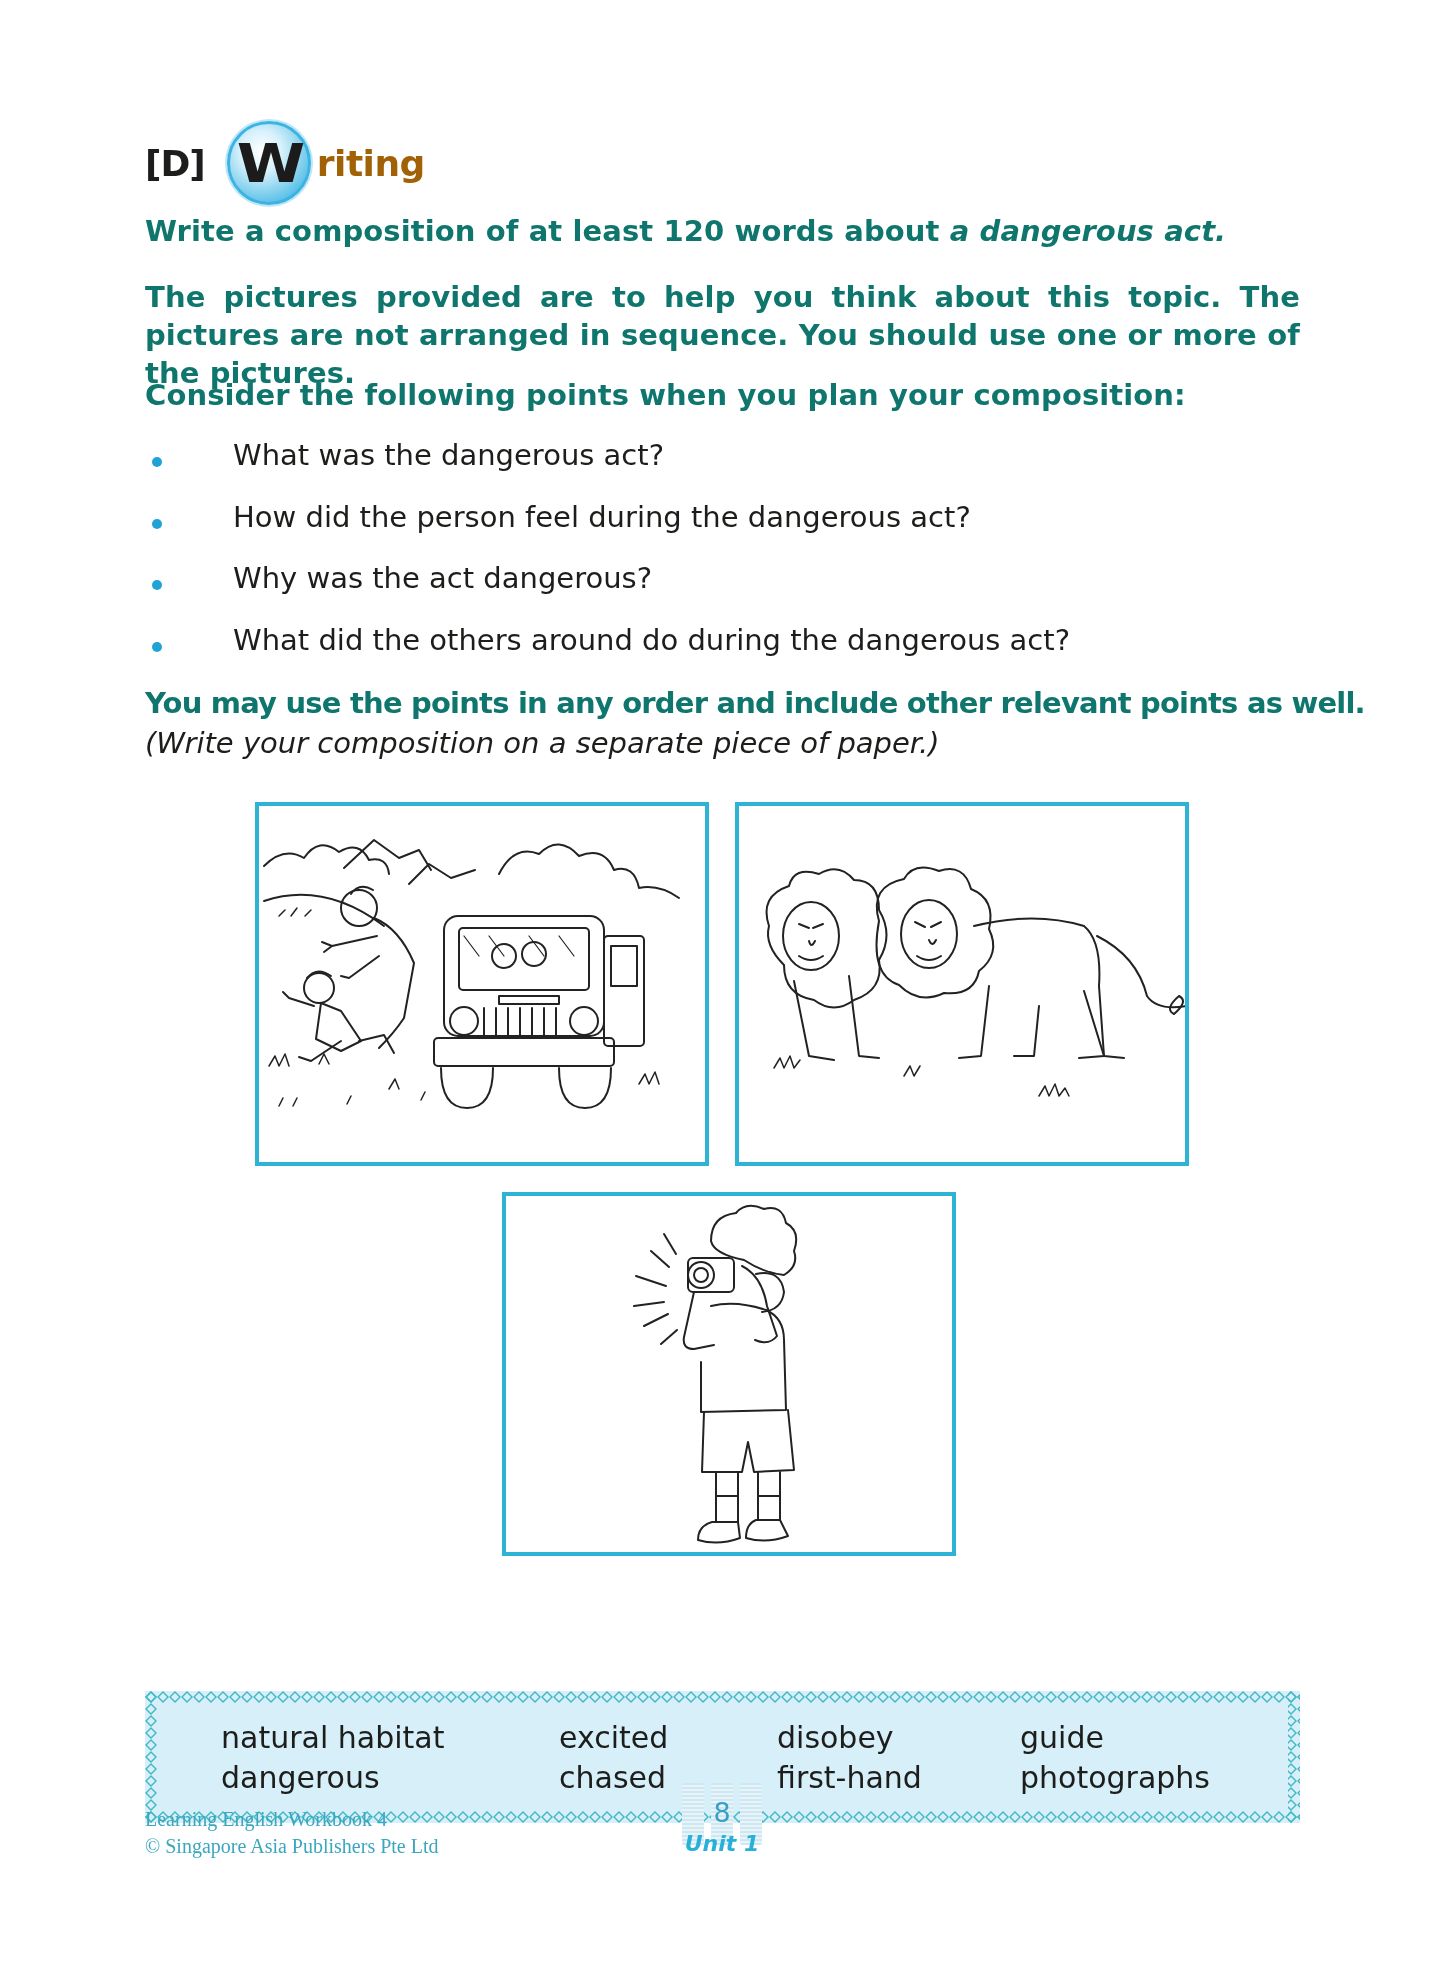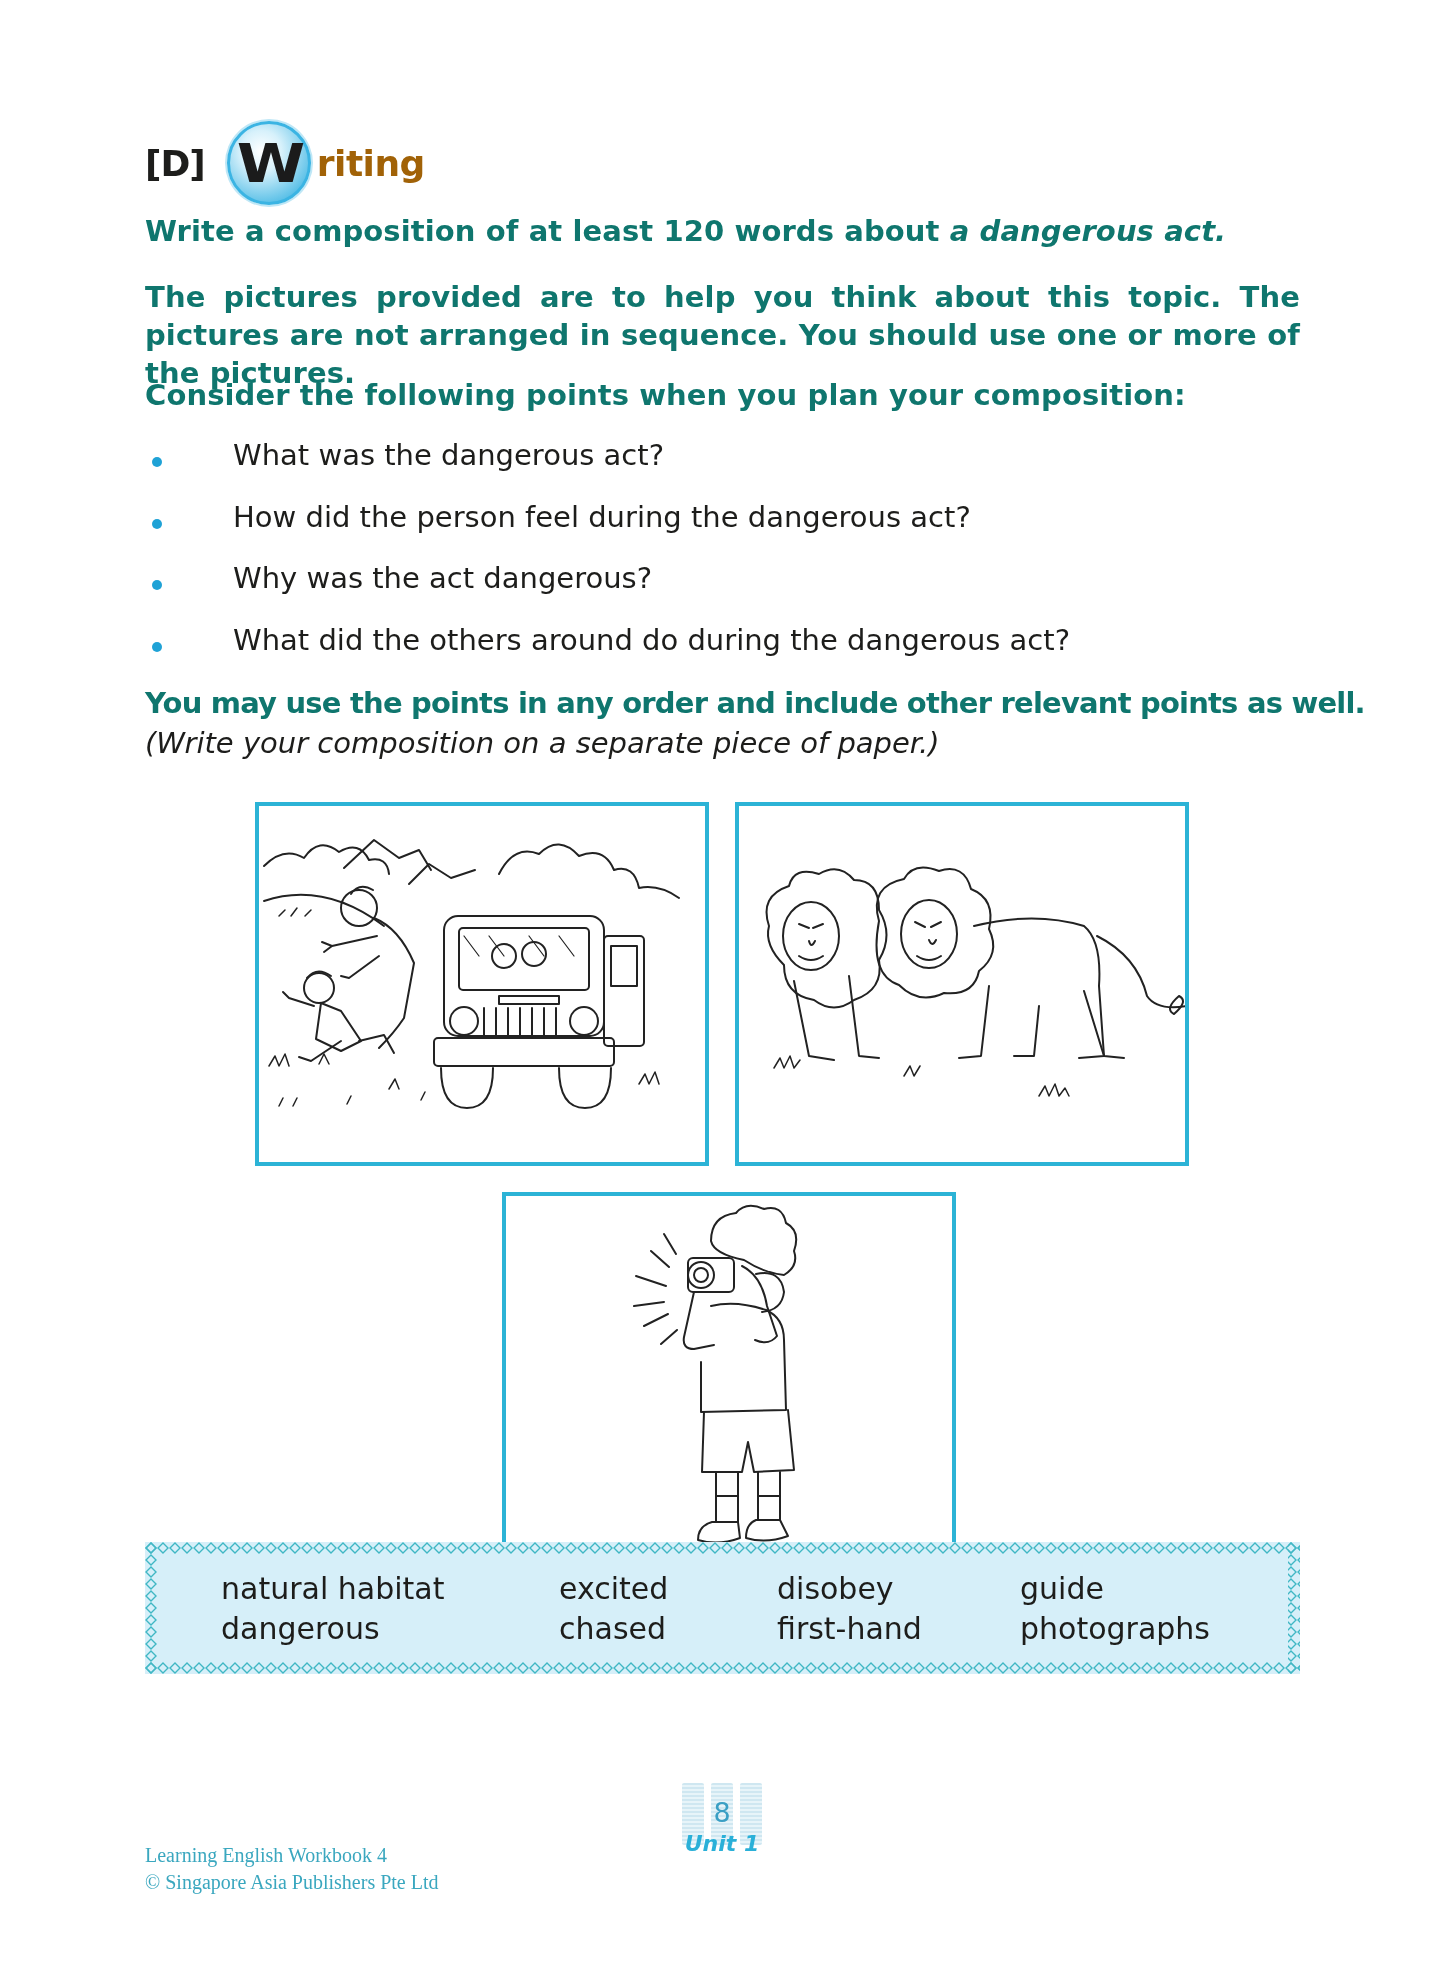--- a/index.html
+++ b/index.html
@@ -32,30 +32,30 @@
   .p5 { left: 145px; top: 726px; font-size: 29px; font-style: italic; color: #1d1d1b; }
 
   
   .frame { border: 4px solid #2cb3d6; background: #ffffff; box-sizing: border-box; }
   .f1 { left: 255px; top: 802px; width: 454px; height: 364px; }
   .f2 { left: 735px; top: 802px; width: 454px; height: 364px; }
   .f3 { left: 502px; top: 1192px; width: 454px; height: 364px; }
   .frame svg { width: 100%; height: 100%; display: block; }
 
   
-  .wordbank { left: 145px; top: 1542px; width: 1155px; height: 132px; box-sizing: border-box;
+  .wordbank { left: 145px; top: 1691px; width: 1155px; height: 132px; box-sizing: border-box;
               background: #d6eff9; }
   .wordbank .border { position: absolute; inset: 0; }
   .wb-grid { position: absolute; left: 76px; top: 28px; display: grid;
              grid-template-columns: 338px 218px 243px 220px; row-gap: 2px; }
   .wb-grid div { font-size: 30px; color: #1d1d1b; line-height: 38px; }
 
   
   .footer-text { left: 145px; top: 1806px; font-family: "Liberation Serif", serif; font-size: 20px;
-                 color: #3aa7bf; line-height: 27px; margin-top: 36px; }
+                 color: #3aa7bf; line-height: 27px; }
   .page-badge { left: 682px; top: 1783px; width: 80px; height: 80px; }
   .page-badge .tiles { position: absolute; left: 0; top: 0; width: 80px; height: 62px; display: grid;
                        grid-template-columns: 22px 22px 22px; column-gap: 7px; }
   .page-badge .tile { background: repeating-linear-gradient(0deg, #cfe7f1 0 2px, #e7f4f9 2px 4px); border-radius: 2px; }
   .page-num { position: absolute; left: 0; top: 14px; width: 80px; text-align: center; font-size: 27px; color: #3a9fc4; }
   .unit { position: absolute; left: 0; top: 48px; width: 80px; text-align: center; font-size: 22px;
           font-weight: bold; font-style: italic; color: #2ab0d8; }
 </style>
 </head>
 <body>

